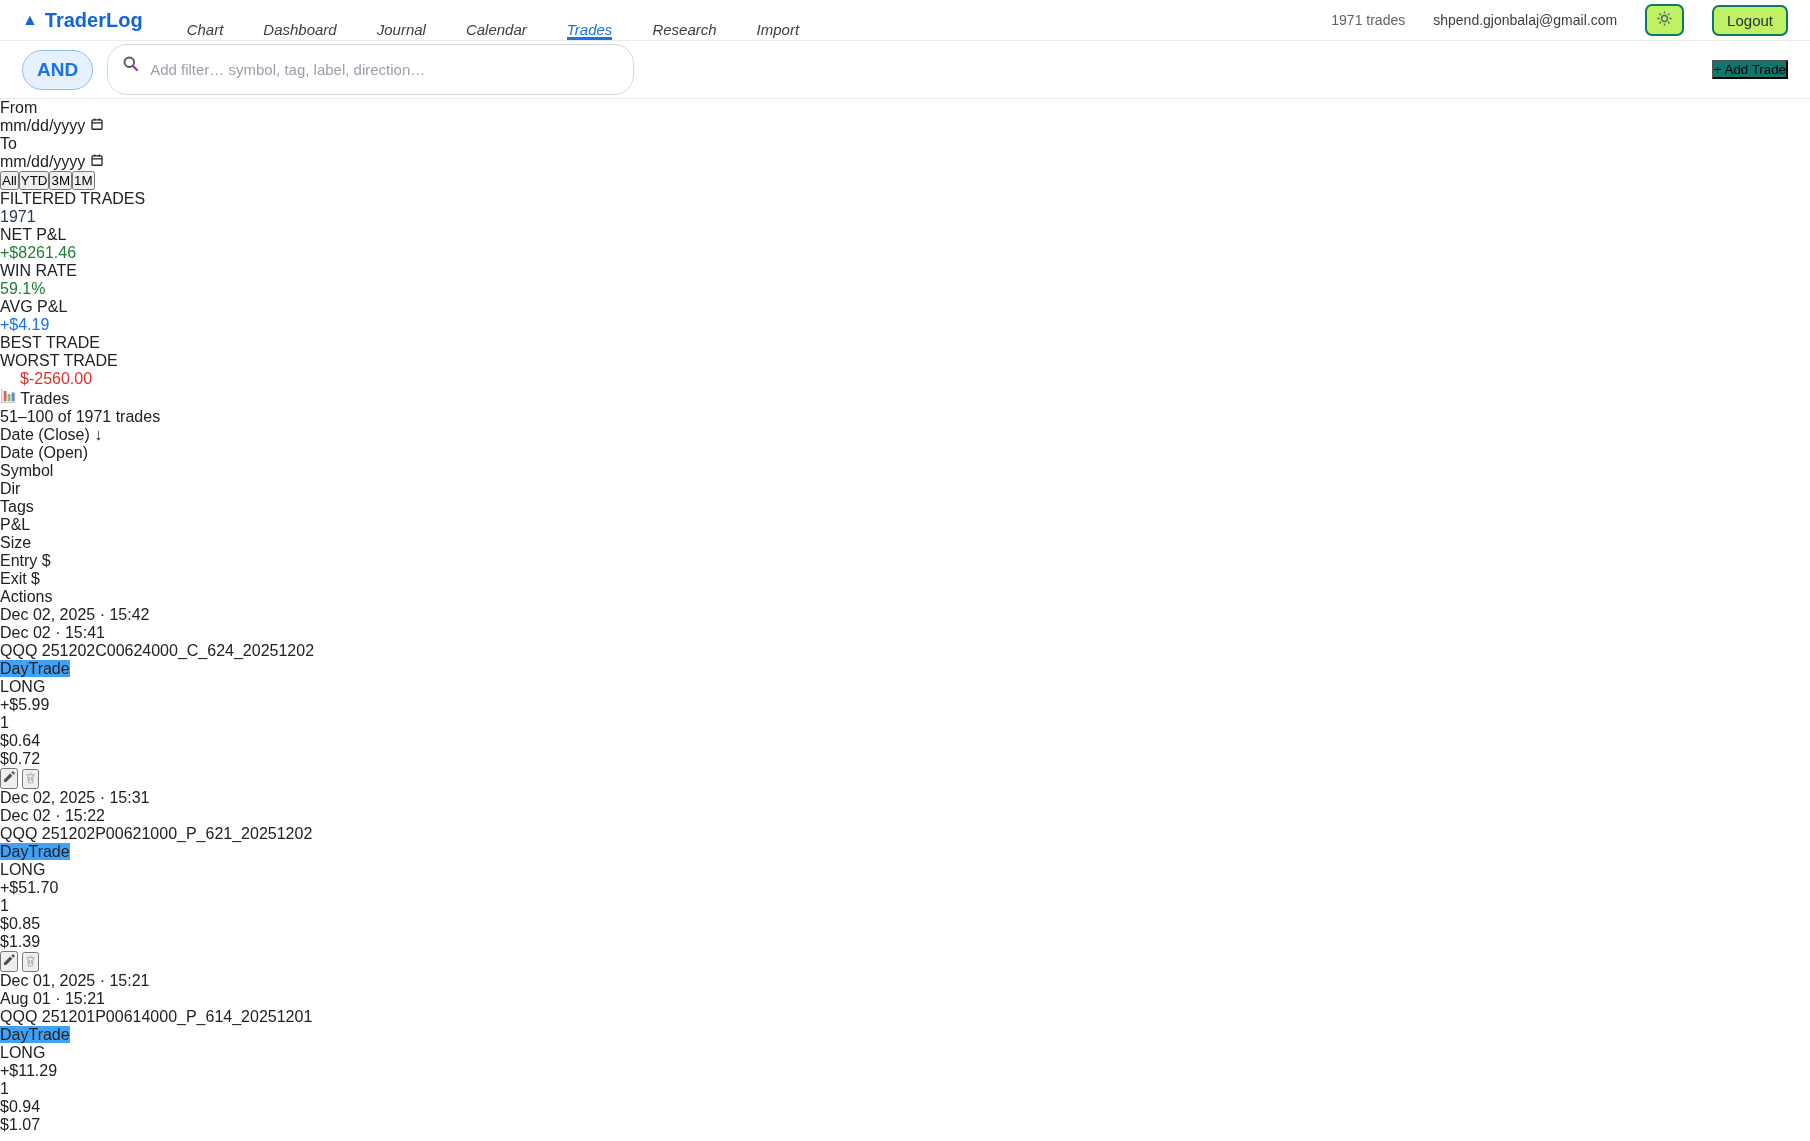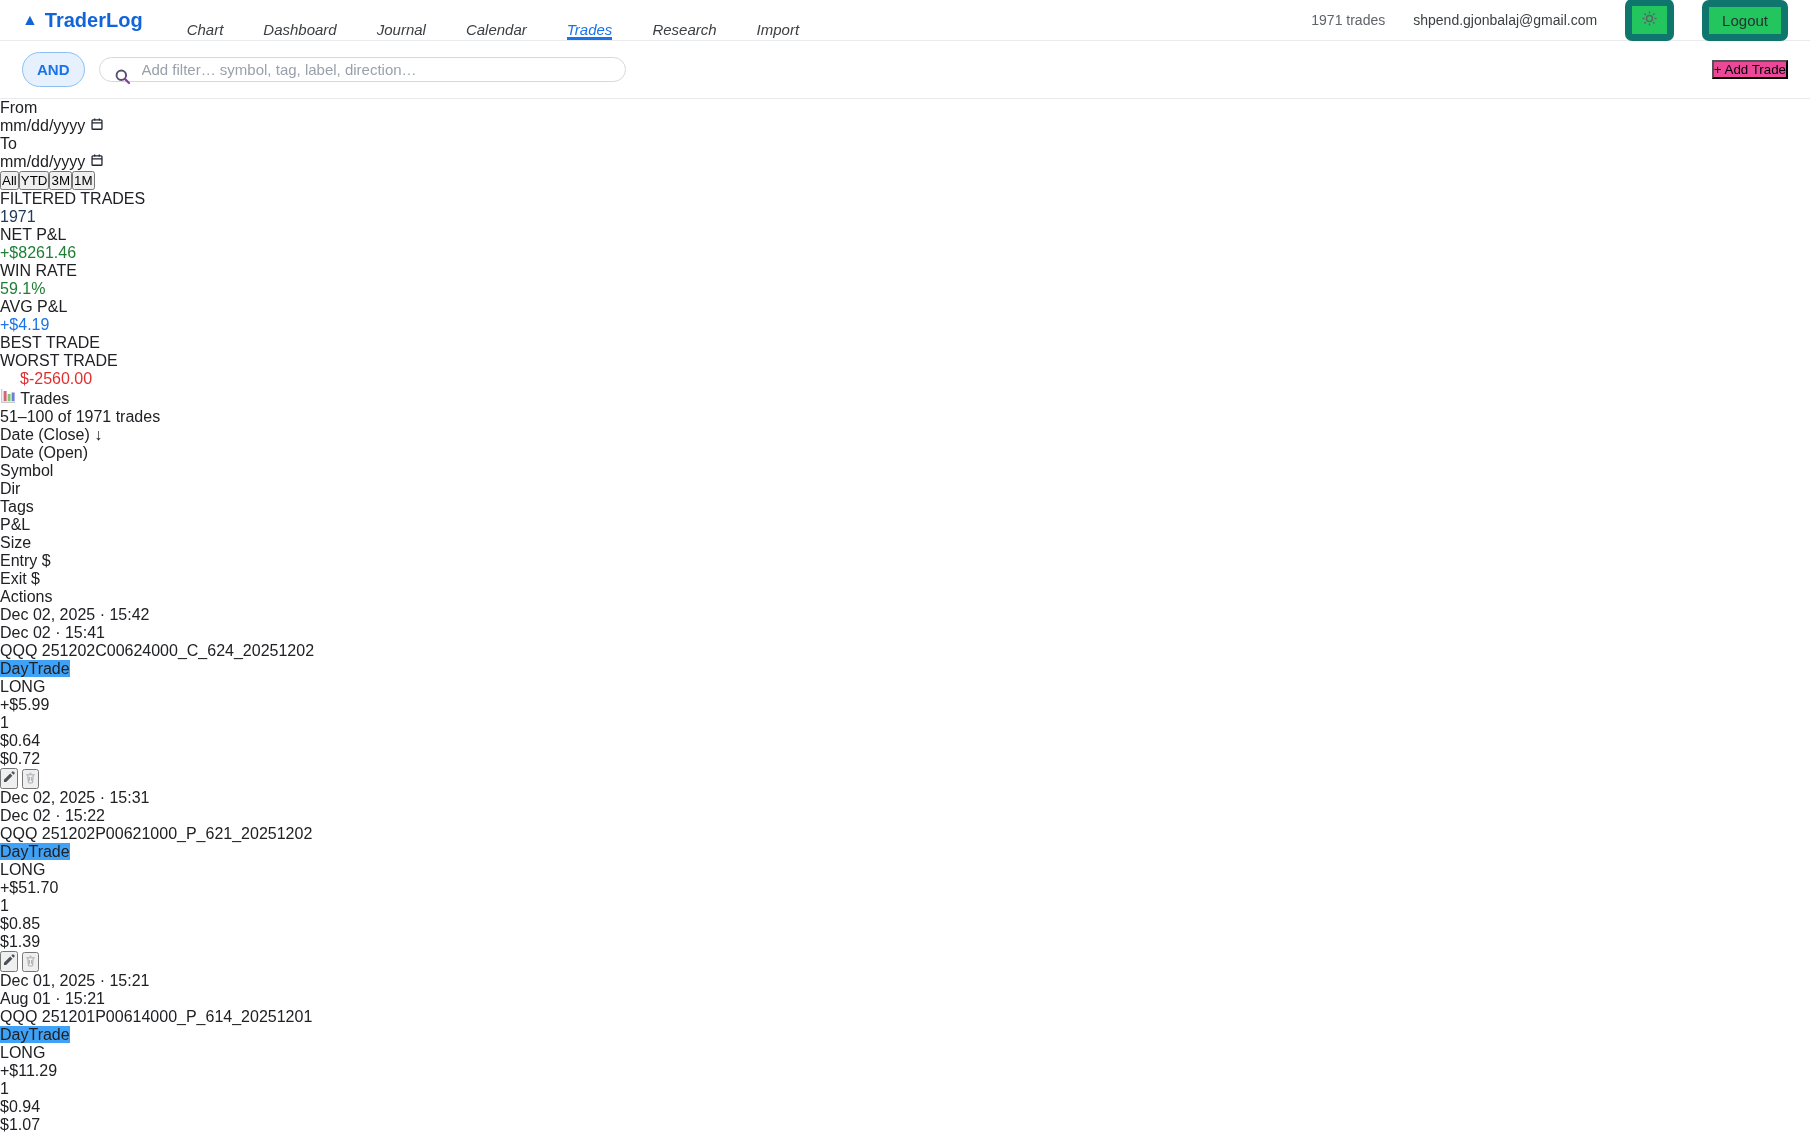--- a/index.html
+++ b/index.html
@@ -10,34 +10,34 @@
   .navbar { height:41px; display:flex; align-items:stretch; border-bottom:1px solid #e8eaed; padding:0 22px; }
   .logo { display:flex; align-items:center; gap:7px; font-size:20px; font-weight:bold; color:#1265d8; margin-right:44px; }
   .logo .tri { font-size:16px; }
   .nav-items { display:flex; align-items:stretch; gap:40px; }
   .nav-item { display:flex; align-items:center; font-size:15px; color:#3c4043; cursor:pointer;
     border-bottom:3px solid transparent; padding-top:21px;font-style:italic; }
   .nav-item.active { color:#1a73e8; border-bottom-color:#1a73e8; }
   .nav-right { margin-left:auto; display:flex; align-items:center; gap:28px; }
   .muted { color:#5f6368; font-size:14px; }
   .email { color:#3c4043; font-size:14px; }
-  .btn-outline { background:#22c55e; border:7px solid #0f766e; border-radius:7px; font-size:15px; color:#2b2f33;
+  .btn-outline { background:#bef264; border:2px solid #0f766e; border-radius:7px; font-size:15px; color:#2b2f33;
     padding:5px 13px; cursor:pointer; font-family:inherit; }
   .icon-sq { padding:4px 9px; display:flex; align-items:center; }
 
   
   .filter-row { height:58px; display:flex; align-items:center; padding:0 22px; border-bottom:1px solid #e8eaed; }
-  .and-pill { background:#e6f1fd; border:1.5px solid #8cc0f5; color:#1a73e8; font-weight:bold; font-size:15px;
+  .and-pill { background:#e6f1fd; border:1.5px solid #8cc0f5; color:#1a73e8; font-weight:bold; font-size:19px;
     border-radius:999px; padding:8px 14px; cursor:pointer; font-family:inherit; }
   .search-wrap { position:relative; margin-left:14px; width:527px; }
-  .search-input { width:100%; height:25px; border:1px solid #d5d9de; border-radius:20px; padding:0 18px 0 42px;
+  .search-input { width:100%; height:51px; border:1px solid #d5d9de; border-radius:20px; padding:0 18px 0 42px;
     font-size:15px; font-family:inherit; color:#202124; outline:none; background:#fff; }
   .search-input::placeholder { color:#9aa1ab; }
   .search-icon { position:absolute; left:14px; top:10px; }
-  .add-trade { margin-left:auto; background:#ec4899; border:1.5px solid #5cb express;" }
+  .add-trade { margin-left:auto; background:#0f766e; border:1.5px solid #5cb express;" }
   .add-trade { margin-left:auto; background:#d2eed4; border:1.5px solid #5cb85c; color:#fff; font-weight:bold;
     font-size:16px; border-radius:8px; padding:8px 18px; cursor:pointer; font-family:inherit; }
 
   .date-row { height:48px; display:flex; align-items:center; padding:0 22px; gap:10px; border-bottom:1px solid #e8eaed; }
   .date-label { color:#5f6368; font-size:14px; }
   .date-input { display:flex; align-items:center; justify-content:space-between; width:139px; height:31px;
     border:1px solid #c9ced4; border-radius:4px; background:#fff; padding:0 9px; cursor:text; margin:0 6px 0 4px; }
   .date-input span { font-size:13.5px; color:#24282d; letter-spacing:.5px; }
   .range-group { display:flex; gap:9px; margin-left:10px; }
   .range-btn { background:#fff; border:1px solid #ccd2d8; border-radius:7px; color:#3c4043; font-size:14px;

